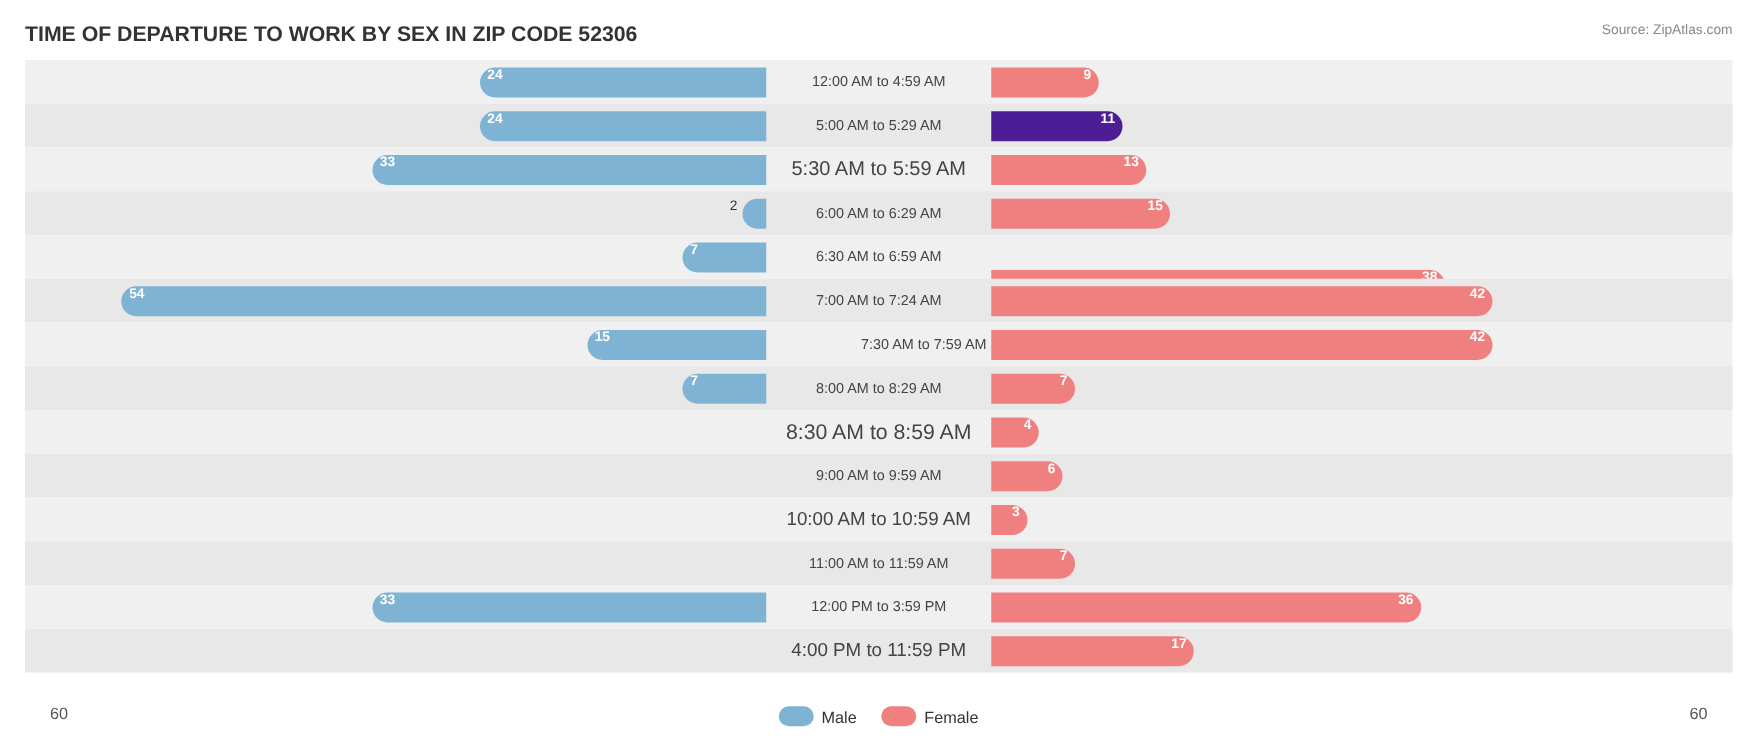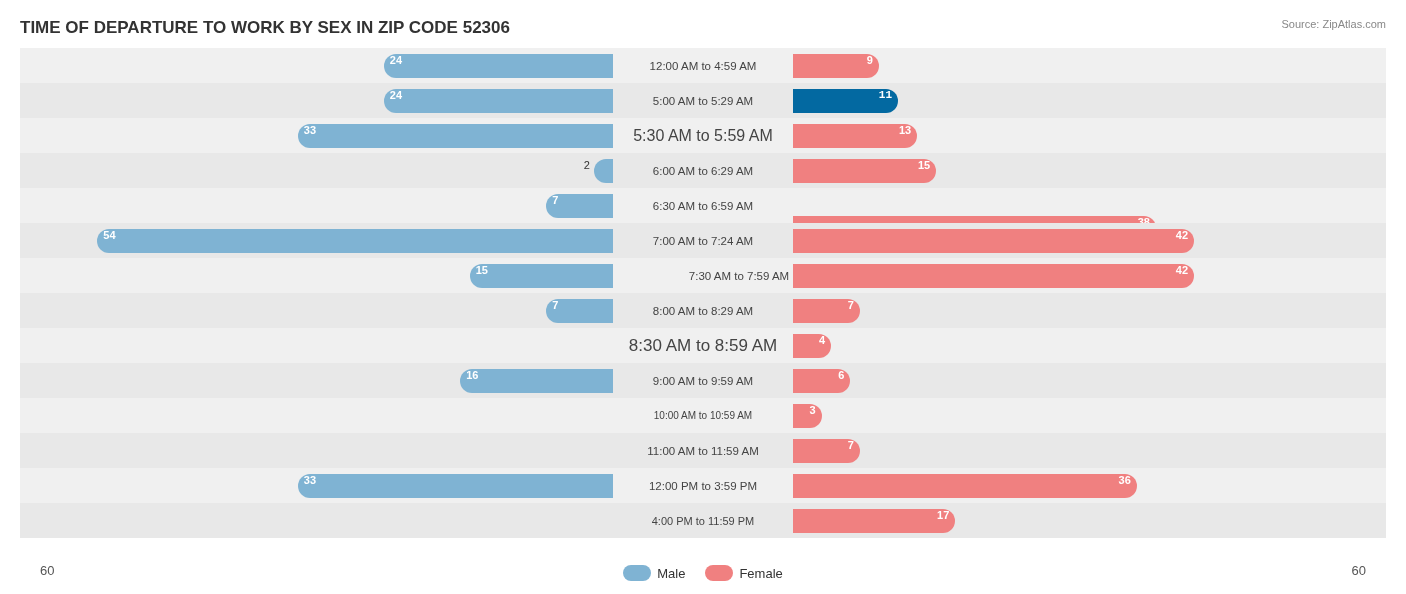--- a/index.html
+++ b/index.html
@@ -78,21 +78,21 @@
         </div>
       </div>
       <div style="display: flex; align-items: center; height: 35px; position: relative; background: rgb(232, 232, 232);">
         <div style="position: absolute; left: 50%; transform: translateX(-50%); font-size: 11.5px; color: rgb(68, 68, 68); white-space: nowrap; z-index: 2; text-align: center; pointer-events: none;">5:00 AM to 5:29 AM</div>
         <div style="position: absolute; right: calc(50% + 90px); display: flex; align-items: center; justify-content: flex-start; width: 229.2px; height: 24px;">
           <div style="width: 100%; height: 24px; background: rgb(127, 179, 211); border-radius: 12px 0px 0px 12px; position: relative;">
             <span style="position: absolute; left: 6px; font-size: 11px; color: rgb(255, 255, 255); font-weight: bold; white-space: nowrap;">24</span>
           </div>
         </div>
         <div style="position: absolute; left: calc(50% + 90px); display: flex; align-items: center; width: 105.05px; height: 24px;">
-          <div style="width: 100%; height: 24px; background: #0369a1; border-radius: 0px 12px 12px 0px; position: relative; font-family: Liberation Mono, monospace;">
+          <div style="width: 100%; height: 24px; background: #4c1d95; border-radius: 0px 12px 12px 0px; position: relative;">
             <span style="position: absolute; right: 6px; font-size: 11px; color: rgb(255, 255, 255); font-weight: bold; white-space: nowrap;">11</span>
           </div>
         </div>
       </div>
       <div style="display: flex; align-items: center; height: 35px; position: relative; background: rgb(240, 240, 240);">
         <div style="position: absolute; left: 50%; transform: translateX(-50%); font-size: 16px; color: rgb(68, 68, 68); white-space: nowrap; z-index: 2; text-align: center; pointer-events: none;">5:30 AM to 5:59 AM</div>
         <div style="position: absolute; right: calc(50% + 90px); display: flex; align-items: center; justify-content: flex-start; width: 315.15px; height: 24px;">
           <div style="width: 100%; height: 24px; background: rgb(127, 179, 211); border-radius: 12px 0px 0px 12px; position: relative;">
             <span style="position: absolute; left: 6px; font-size: 11px; color: rgb(255, 255, 255); font-weight: bold; white-space: nowrap;">33</span>
           </div>
@@ -176,33 +176,28 @@
           </div>
         </div>
         <div style="position: absolute; left: calc(50% + 90px); display: flex; align-items: center; width: 38.2px; height: 24px;">
           <div style="width: 100%; height: 24px; background: rgb(240, 128, 128); border-radius: 0px 12px 12px 0px; position: relative;">
             <span style="position: absolute; right: 6px; font-size: 11px; color: rgb(255, 255, 255); font-weight: bold; white-space: nowrap;">4</span>
           </div>
         </div>
       </div>
       <div style="display: flex; align-items: center; height: 35px; position: relative; background: rgb(232, 232, 232);">
         <div style="position: absolute; left: 50%; transform: translateX(-50%); font-size: 11.5px; color: rgb(68, 68, 68); white-space: nowrap; z-index: 2; text-align: center; pointer-events: none;">9:00 AM to 9:59 AM</div>
-        <div style="position: absolute; right: calc(50% + 90px); display: flex; align-items: center; justify-content: flex-start; width: 152.8px; height: 24px;">
-          <div style="width: 100%; height: 24px; background: rgb(127, 179, 211); border-radius: 12px 0px 0px 12px; position: relative;">
-            <span style="position: absolute; left: 6px; font-size: 11px; color: rgb(255, 255, 255); font-weight: bold; white-space: nowrap;">16</span>
-          </div>
-        </div>
         <div style="position: absolute; left: calc(50% + 90px); display: flex; align-items: center; width: 57.3px; height: 24px;">
           <div style="width: 100%; height: 24px; background: rgb(240, 128, 128); border-radius: 0px 12px 12px 0px; position: relative;">
             <span style="position: absolute; right: 6px; font-size: 11px; color: rgb(255, 255, 255); font-weight: bold; white-space: nowrap;">6</span>
           </div>
         </div>
       </div>
       <div style="display: flex; align-items: center; height: 35px; position: relative; background: rgb(240, 240, 240);">
-        <div style="position: absolute; left: 50%; transform: translateX(-50%); font-size: 10px; color: rgb(68, 68, 68); white-space: nowrap; z-index: 2; text-align: center; pointer-events: none;">10:00 AM to 10:59 AM</div>
+        <div style="position: absolute; left: 50%; transform: translateX(-50%); font-size: 15px; color: rgb(68, 68, 68); white-space: nowrap; z-index: 2; text-align: center; pointer-events: none;">10:00 AM to 10:59 AM</div>
         <div style="position: absolute; right: calc(50% + 90px); display: flex; align-items: center; justify-content: flex-start; width: 0px; height: 24px;">
           <div style="width: 100%; height: 24px; background: rgb(127, 179, 211); border-radius: 12px 0px 0px 12px; position: relative;">
             <span style="position: absolute; right: calc(100% + 4px); font-size: 11px; color: rgb(51, 51, 51); white-space: nowrap;"></span>
           </div>
         </div>
         <div style="position: absolute; left: calc(50% + 90px); display: flex; align-items: center; width: 28.65px; height: 24px;">
           <div style="width: 100%; height: 24px; background: rgb(240, 128, 128); border-radius: 0px 12px 12px 0px; position: relative;">
             <span style="position: absolute; right: 6px; font-size: 11px; color: rgb(255, 255, 255); font-weight: bold; white-space: nowrap;">3</span>
           </div>
         </div>
@@ -227,21 +222,21 @@
             <span style="position: absolute; left: 6px; font-size: 11px; color: rgb(255, 255, 255); font-weight: bold; white-space: nowrap;">33</span>
           </div>
         </div>
         <div style="position: absolute; left: calc(50% + 90px); display: flex; align-items: center; width: 343.8px; height: 24px;">
           <div style="width: 100%; height: 24px; background: rgb(240, 128, 128); border-radius: 0px 12px 12px 0px; position: relative;">
             <span style="position: absolute; right: 6px; font-size: 11px; color: rgb(255, 255, 255); font-weight: bold; white-space: nowrap;">36</span>
           </div>
         </div>
       </div>
       <div style="display: flex; align-items: center; height: 35px; position: relative; background: rgb(232, 232, 232);">
-        <div style="position: absolute; left: 50%; transform: translateX(-50%); font-size: 11px; color: rgb(68, 68, 68); white-space: nowrap; z-index: 2; text-align: center; pointer-events: none;">4:00 PM to 11:59 PM</div>
+        <div style="position: absolute; left: 50%; transform: translateX(-50%); font-size: 15px; color: rgb(68, 68, 68); white-space: nowrap; z-index: 2; text-align: center; pointer-events: none;">4:00 PM to 11:59 PM</div>
         <div style="position: absolute; left: calc(50% + 90px); display: flex; align-items: center; width: 162.35px; height: 24px;">
           <div style="width: 100%; height: 24px; background: rgb(240, 128, 128); border-radius: 0px 12px 12px 0px; position: relative;">
             <span style="position: absolute; right: 6px; font-size: 11px; color: rgb(255, 255, 255); font-weight: bold; white-space: nowrap;">17</span>
           </div>
         </div>
       </div>
     </div>
 
   <div style="position:relative; height:30px; margin-top:2px; display:flex; align-items:center; justify-content:space-between; padding: 0 20px;">
     <span style="font-size:13px;color:#555;">60</span>

